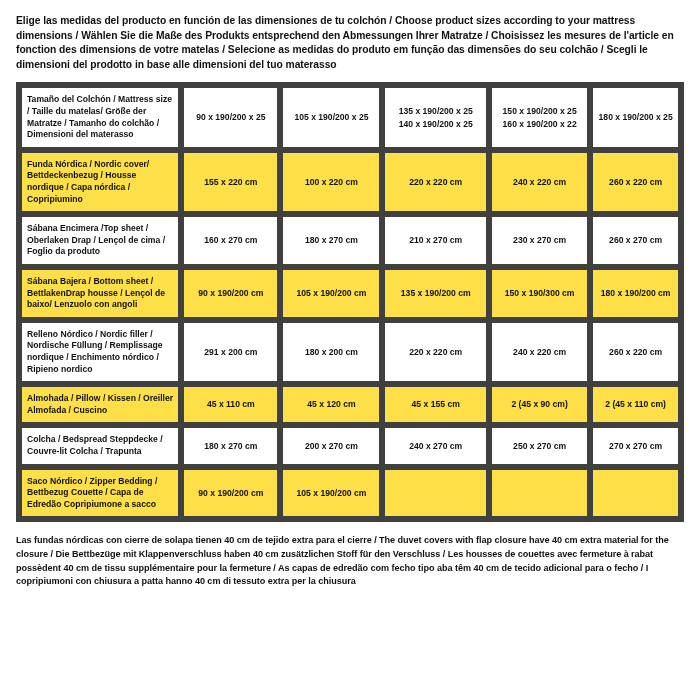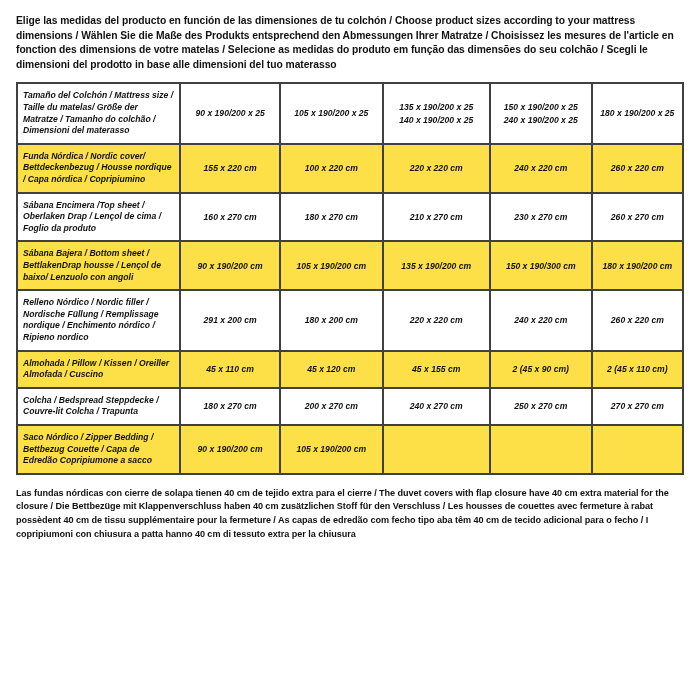--- a/index.html
+++ b/index.html
@@ -29,25 +29,24 @@
     letter-spacing: -0.05px;
     color: #111111;
     margin-bottom: 10px;
   }
   table.specs {
     width: 100%;
     border-collapse: collapse;
     table-layout: fixed;
   }
   table.specs td {
-    border: 2px solid #404040;
+    border: 6px solid #404040;
     vertical-align: middle;
     padding: 6px 5px;
     font-size: 8.6px;
-    font-style: italic;
   }
   td.rowlabel {
     font-weight: bold;
     line-height: 1.35;
     text-align: left;
     padding-left: 6px;
     color: #111111;
     font-size: 8.7px;
   }
   td.val {
@@ -99,21 +98,21 @@
       <col class="col-v5">
     </colgroup>
     <tbody>
       <tr class="plain hdr">
         <td class="rowlabel">Tamaño del Colchón / Mattress size / Taille du matelas/ Größe der Matratze / Tamanho do colchão / Dimensioni del materasso</td>
         <td class="val multiline">90 x 190/200 x 25</td>
         <td class="val multiline">105 x 190/200 x 25</td>
         <td class="val multiline">135 x 190/200 x 25
 140 x 190/200 x 25</td>
         <td class="val multiline">150 x 190/200 x 25
-240 x 190/200 x 25</td>
+160 x 190/200 x 22</td>
         <td class="val multiline">180 x 190/200 x 25</td>
       </tr>
 
       <tr class="shade">
         <td class="rowlabel">Funda Nórdica /  Nordic cover/ Bettdeckenbezug / Housse nordique / Capa nórdica / Copripiumino</td>
         <td class="val">155 x 220 cm</td>
         <td class="val">100 x 220 cm</td>
         <td class="val">220 x 220 cm</td>
         <td class="val">240 x 220 cm</td>
         <td class="val">260 x 220 cm</td>

